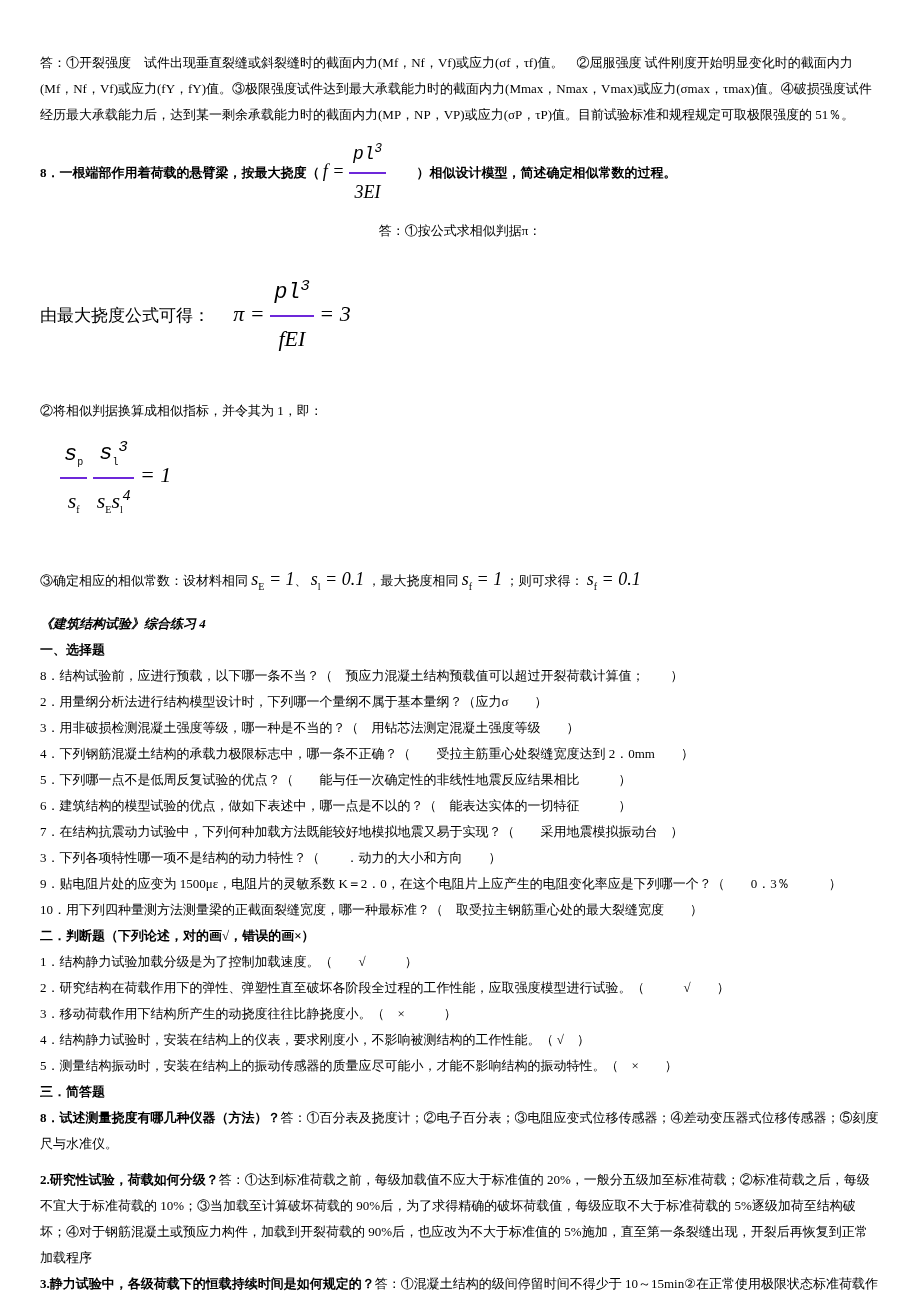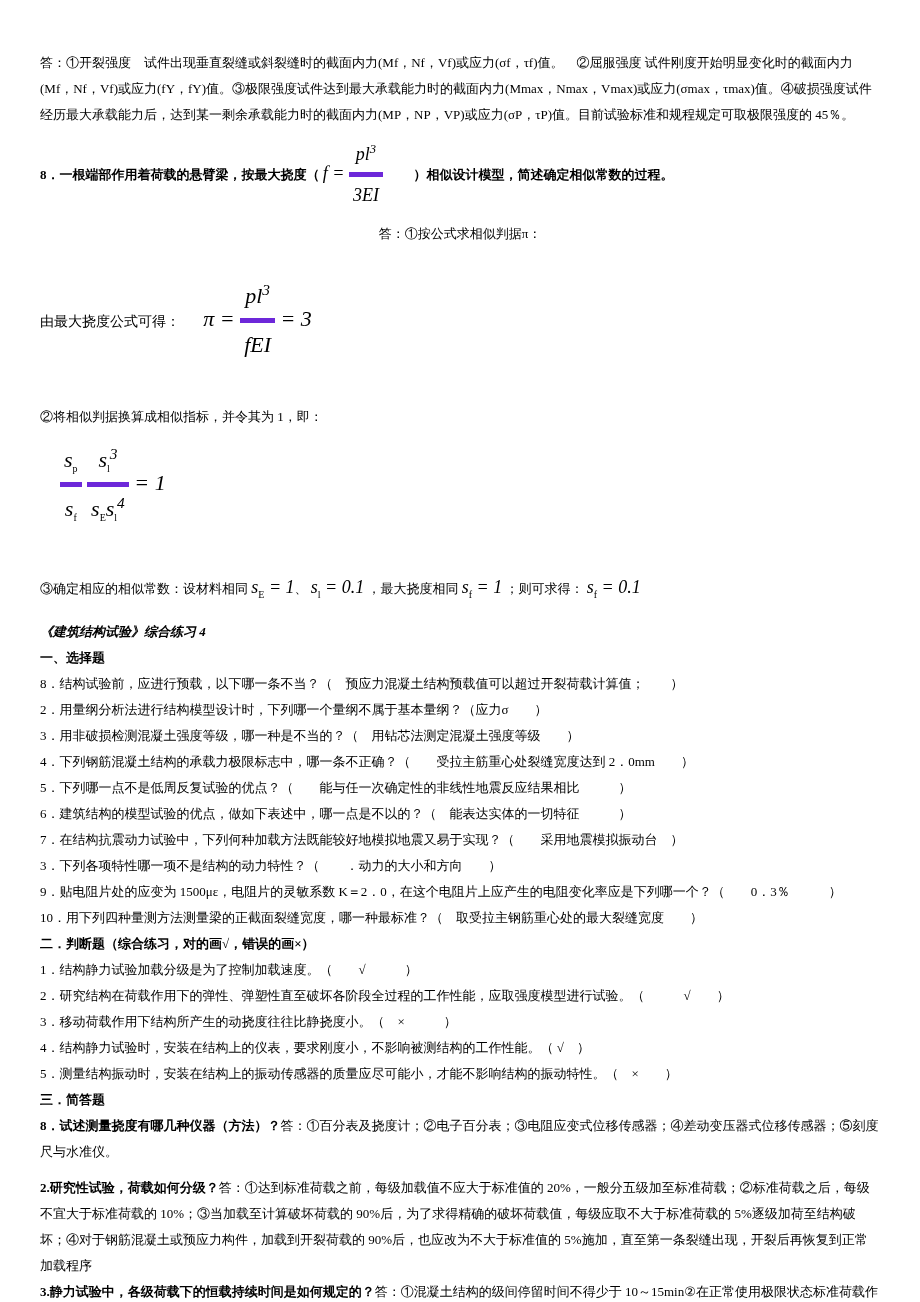--- a/index.html
+++ b/index.html
@@ -23,52 +23,52 @@
     }
     .formula-big {
       font-size: 22px;
     }
     .frac {
       display: inline-block;
       vertical-align: middle;
       text-align: center;
       font-style: italic;
     }
-    .frac .num { display: block; border-bottom: 5px solid #6d28d9; padding: 0 4px; }
+    .frac .num { display: block; border-bottom: 2px solid #6d28d9; padding: 0 4px; font-family: Liberation Mono, monospace; }
     .frac .den { display: block; padding: 0 4px; }
     sub, sup { font-size: 0.7em; font-style: italic; }
     .inline-formula {
       font-family: "Times New Roman", serif;
       font-style: italic;
       font-size: 18px;
     }
     .sub-label { font-size: 10px; vertical-align: sub; font-style: normal; }
   </style>
 </head>
 <body>
 
 
 
 
-<p>答：①开裂强度　试件出现垂直裂缝或斜裂缝时的截面内力(Mf，Nf，Vf)或应力(σf，τf)值。　②屈服强度 试件刚度开始明显变化时的截面内力(Mf，Nf，Vf)或应力(fY，fY)值。③极限强度试件达到最大承载能力时的截面内力(Mmax，Nmax，Vmax)或应力(σmax，τmax)值。④破损强度试件经历最大承载能力后，达到某一剩余承载能力时的截面内力(MP，NP，VP)或应力(σP，τP)值。目前试验标准和规程规定可取极限强度的 45％。</p>
+<p>答：①开裂强度　试件出现垂直裂缝或斜裂缝时的截面内力(Mf，Nf，Vf)或应力(σf，τf)值。　②屈服强度 试件刚度开始明显变化时的截面内力(Mf，Nf，Vf)或应力(fY，fY)值。③极限强度试件达到最大承载能力时的截面内力(Mmax，Nmax，Vmax)或应力(σmax，τmax)值。④破损强度试件经历最大承载能力后，达到某一剩余承载能力时的截面内力(MP，NP，VP)或应力(σP，τP)值。目前试验标准和规程规定可取极限强度的 51％。</p>
 
 
 <p style="margin-top:8px;">
   <span class="section-bold">8．一根端部作用着荷载的悬臂梁，按最大挠度（</span>
   <span class="inline-formula">
     f =
     <span class="frac"><span class="num">pl<sup>3</sup></span><span class="den">3EI</span></span>
   </span>
   <span class="section-bold">　　）相似设计模型，简述确定相似常数的过程。</span>
 </p>
 
 <p style="margin-top:8px;text-align:center;">答：①按公式求相似判据π：</p>
 
 <p style="margin-top:18px;">
-  <span style="font-size:14px;margin-top:8px;">由最大挠度公式可得：</span>
+  <span style="font-size:17px;margin-top:8px;">由最大挠度公式可得：</span>
   <span class="formula formula-big">
     π =
     <span class="frac"><span class="num">pl<sup>3</sup></span><span class="den">fEI</span></span>
     = 3
   </span>
 </p>
 
 <p style="margin-top:28px;">②将相似判据换算成相似指标，并令其为 1，即：</p>
 
 <div class="formula formula-big" style="margin-top:8px;margin-bottom:28px;">
@@ -93,21 +93,21 @@
 <p>2．用量纲分析法进行结构模型设计时，下列哪一个量纲不属于基本量纲？（应力σ　　）</p>
 <p>3．用非破损检测混凝土强度等级，哪一种是不当的？（　用钻芯法测定混凝土强度等级　　）</p>
 <p>4．下列钢筋混凝土结构的承载力极限标志中，哪一条不正确？（　　受拉主筋重心处裂缝宽度达到 2．0mm　　）</p>
 <p>5．下列哪一点不是低周反复试验的优点？（　　能与任一次确定性的非线性地震反应结果相比　　　）</p>
 <p>6．建筑结构的模型试验的优点，做如下表述中，哪一点是不以的？（　能表达实体的一切特征　　　）</p>
 <p>7．在结构抗震动力试验中，下列何种加载方法既能较好地模拟地震又易于实现？（　　采用地震模拟振动台　）</p>
 <p>3．下列各项特性哪一项不是结构的动力特性？（　　．动力的大小和方向　　）</p>
 <p>9．贴电阻片处的应变为 1500με，电阻片的灵敏系数 K＝2．0，在这个电阻片上应产生的电阻变化率应是下列哪一个？（　　0．3％　　　）</p>
 <p>10．用下列四种量测方法测量梁的正截面裂缝宽度，哪一种最标准？（　取受拉主钢筋重心处的最大裂缝宽度　　）</p>
 
-<p class="section-bold">二．判断题（综合练习，对的画√，错误的画×）</p>
+<p class="section-bold">二．判断题（下列论述，对的画√，错误的画×）</p>
 <p>1．结构静力试验加载分级是为了控制加载速度。（　　√　　　）</p>
 <p>2．研究结构在荷载作用下的弹性、弹塑性直至破坏各阶段全过程的工作性能，应取强度模型进行试验。（　　　√　　）</p>
 <p>3．移动荷载作用下结构所产生的动挠度往往比静挠度小。（　×　　　）</p>
 <p>4．结构静力试验时，安装在结构上的仪表，要求刚度小，不影响被测结构的工作性能。（ √　）</p>
 <p>5．测量结构振动时，安装在结构上的振动传感器的质量应尽可能小，才能不影响结构的振动特性。（　×　　）</p>
 
 <p class="section-bold">三．简答题</p>
 
 <p><span class="section-bold">8．试述测量挠度有哪几种仪器（方法）？</span><span>答：①百分表及挠度计；②电子百分表；③电阻应变式位移传感器；④差动变压器式位移传感器；⑤刻度尺与水准仪。</span></p>
 <p style="margin-top:10px;"><span class="section-bold">2.研究性试验，荷载如何分级？</span><span>答：①达到标准荷载之前，每级加载值不应大于标准值的 20%，一般分五级加至标准荷载；②标准荷载之后，每级不宜大于标准荷载的 10%；③当加载至计算破坏荷载的 90%后，为了求得精确的破坏荷载值，每级应取不大于标准荷载的 5%逐级加荷至结构破坏；④对于钢筋混凝土或预应力构件，加载到开裂荷载的 90%后，也应改为不大于标准值的 5%施加，直至第一条裂缝出现，开裂后再恢复到正常加载程序</span></p>

